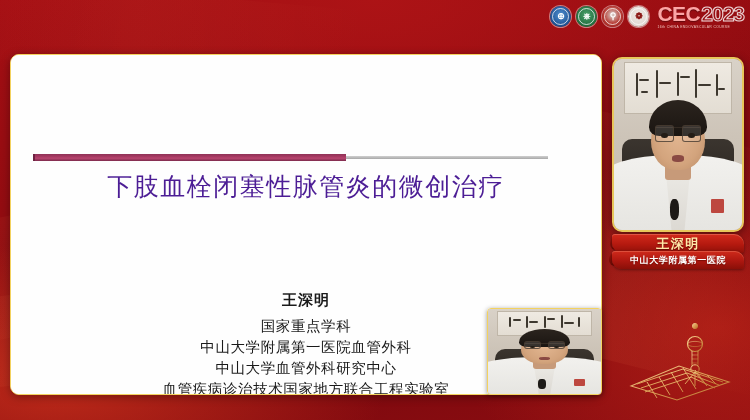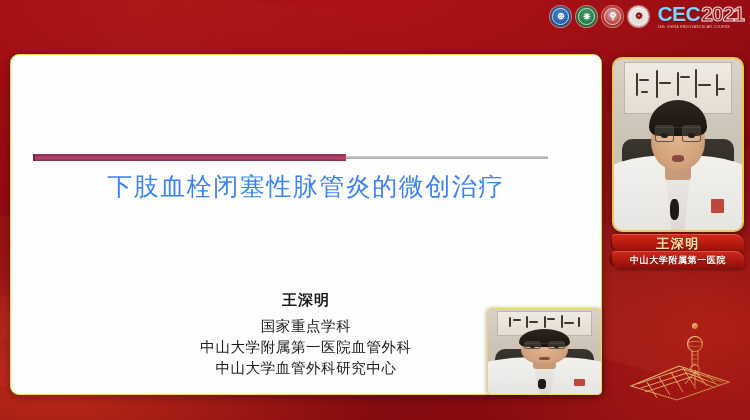--- a/index.html
+++ b/index.html
@@ -48,21 +48,21 @@
   .lg2{ background:radial-gradient(circle at 50% 42%,#4aa06a 0%,#1f6b3c 72%,#11492a 100%); }
   .lg3{ background:radial-gradient(circle at 50% 42%,#d8d2cc 0%,#b63a33 55%,#8c1b18 100%); }
   .lg4{ background:radial-gradient(circle at 50% 42%,#f0eae6 0%,#e2d9d3 60%,#cdbfb6 100%); color:#8c1b18;}
   .org-logo .glyph{ position:relative; font-size:9px; font-weight:bold; }
 
   #cec-mark{ display:flex; flex-direction:column; align-items:flex-start; margin-left:3px; }
   #cec-row{ display:flex; align-items:baseline; }
   #cec-text{
     font-family:"Liberation Sans", sans-serif;
     font-weight:bold; font-size:21px; line-height:20px;
-    color:#7dd3fc; letter-spacing:-0.5px;
+    color:#fca5a5; letter-spacing:-0.5px;
     text-shadow:0 1px 1px rgba(0,0,0,.35);
   }
   #cec-year{
     font-weight:bold; font-size:21px; line-height:20px;
     letter-spacing:-1px; margin-left:1px;
     color:transparent;
     -webkit-text-stroke:1.1px rgba(255,255,255,.82);
   }
   #cec-sub{
     font-size:3.4px; letter-spacing:.35px; color:rgba(255,225,215,.85);
@@ -90,21 +90,21 @@
   #rule-thin{
     position:absolute; left:313px; top:2px; width:202px; height:3px;
     background:linear-gradient(180deg,#cfcfcf,#a8a8a8);
   }
 
   #slide-title{
     position:absolute; left:0; right:0; top:118px;
     text-align:center;
     font-family:"DejaVu Serif","Liberation Serif", serif;
     font-size:25px; line-height:1.15; letter-spacing:1.5px;
-    color:#3b82f6; font-weight:500;
+    color:#4c1d95; font-weight:500;
   }
 
   #author{
     position:absolute; left:0; right:0; top:236px; text-align:center;
     font-family:"DejaVu Serif","Liberation Serif", serif;
     font-size:15px; font-weight:bold; color:#1a1a1a; letter-spacing:1px;
   }
   #affils{
     position:absolute; left:0; right:0; top:262px; text-align:center;
     font-family:"DejaVu Serif","Liberation Serif", serif;
@@ -260,21 +260,21 @@
       <span class="glyph">⚲</span>
   </div>
   <div class="org-logo lg4">
     <span class="ring"></span>
       <span class="glyph">❁</span>
   </div>
 
   <div id="cec-mark">
     <div id="cec-row">
       <span id="cec-text">CEC</span>
-      <span id="cec-year">2021</span>
+      <span id="cec-year">2023</span>
     </div>
     <div id="cec-sub">16th CHINA ENDOVASCULAR COURSE</div>
   </div>
 </div>
 
 <div id="slide">
   <div id="slide-inner">
 
     <div id="rule">
       <div id="rule-thick"></div>
@@ -282,20 +282,21 @@
     </div>
 
     <div id="slide-title">下肢血栓闭塞性脉管炎的微创治疗</div>
 
     <div id="author">王深明</div>
 
     <div id="affils">
       <div>国家重点学科</div>
       <div>中山大学附属第一医院血管外科</div>
       <div>中山大学血管外科研究中心</div>
+      <div>血管疾病诊治技术国家地方联合工程实验室</div>
     </div>
 
   </div>
 </div>
 
 <div id="pip">
   <div class="feed">
     <div class="wall"></div>
     <div class="scroll">
       <span class="ink" style="left:12%;top:22%;width:2px;height:44%"></span>

